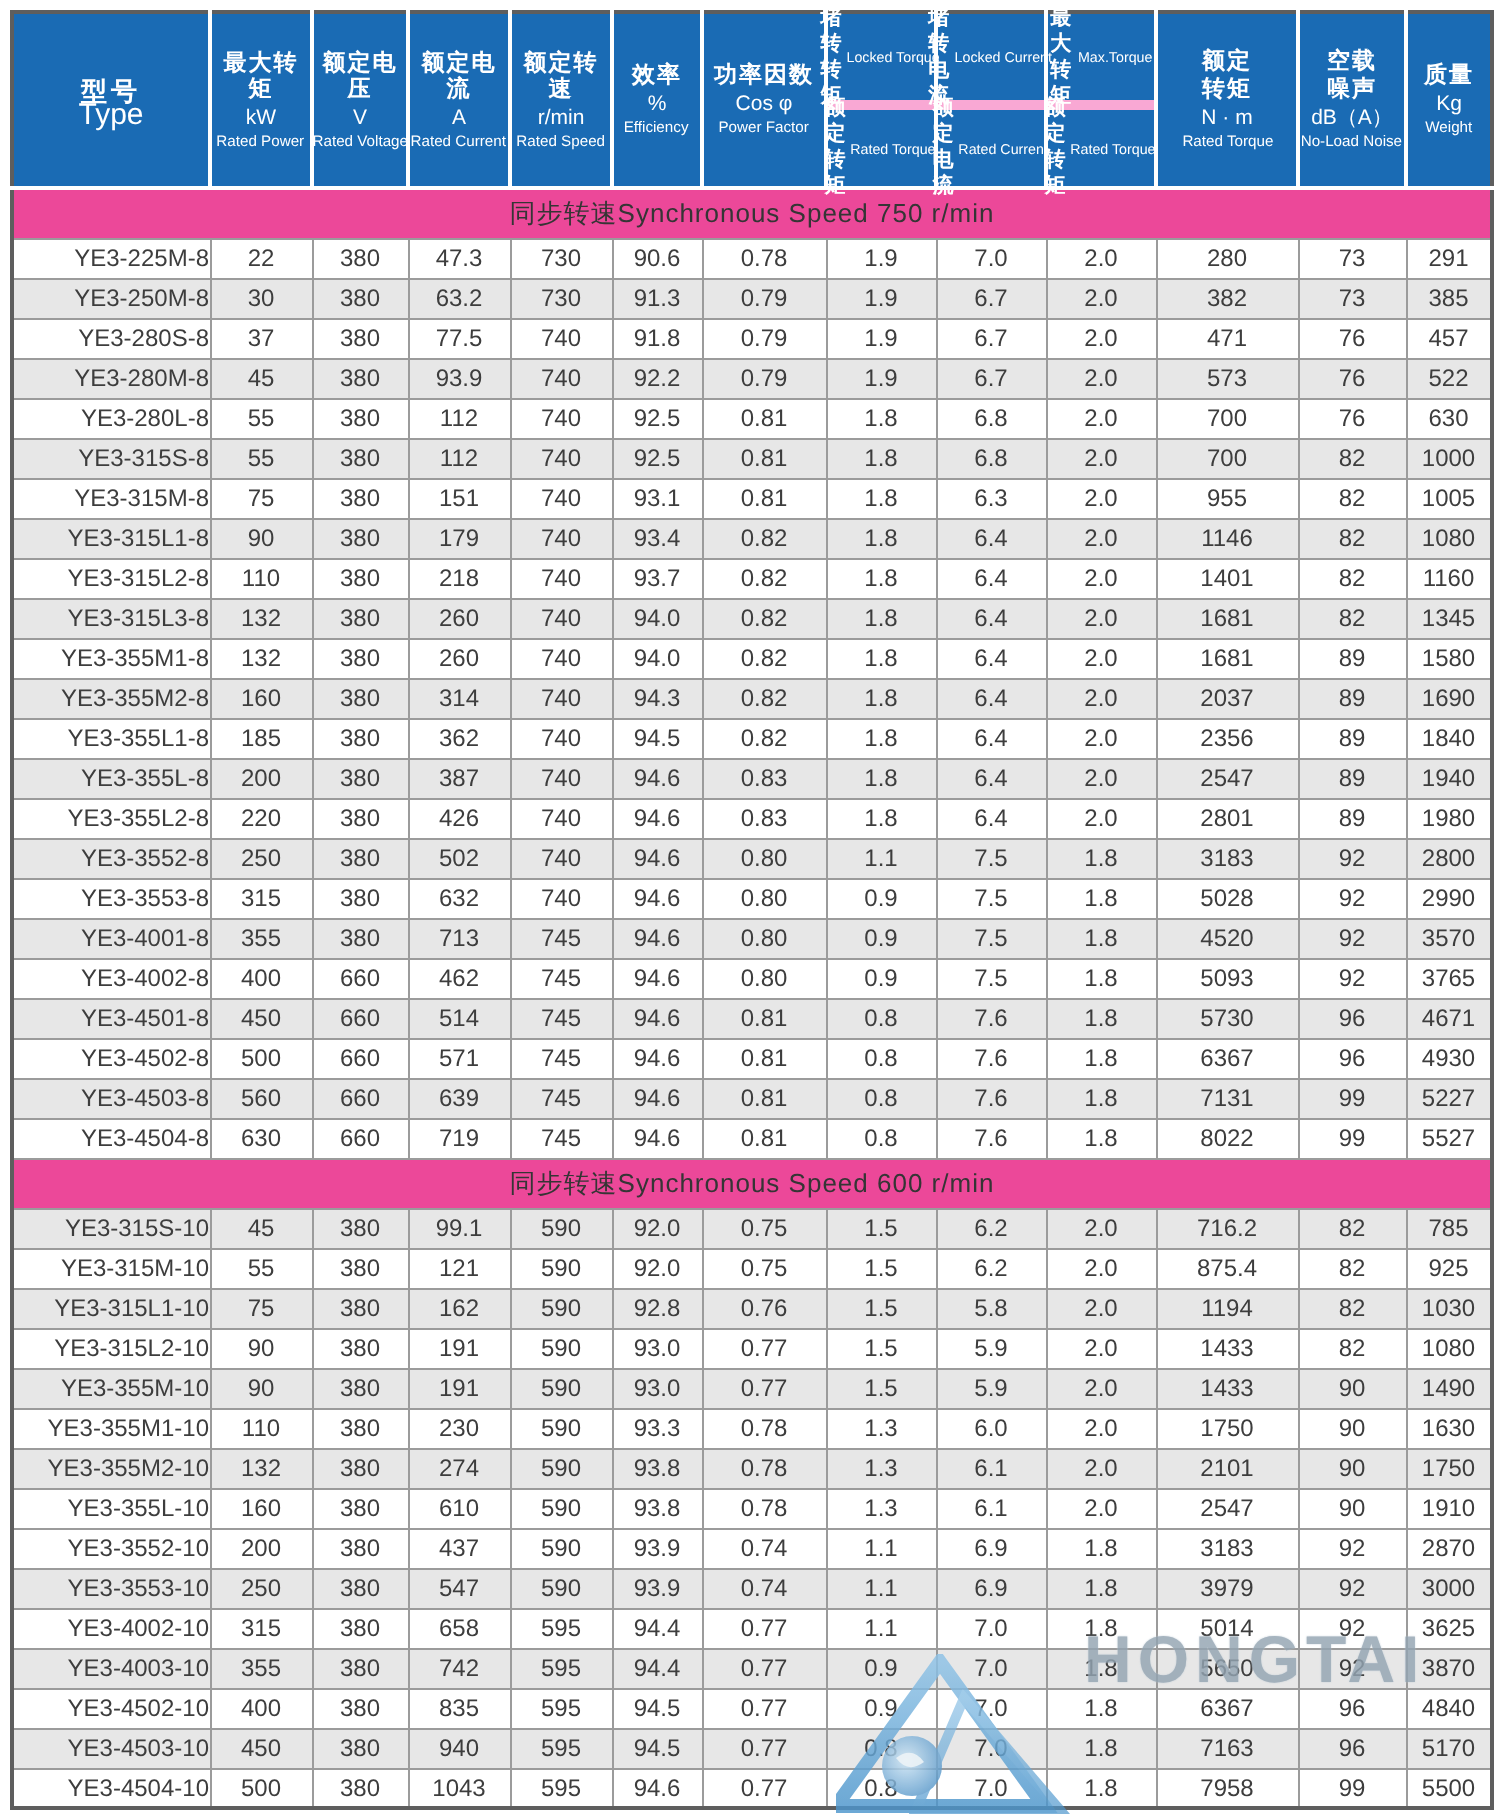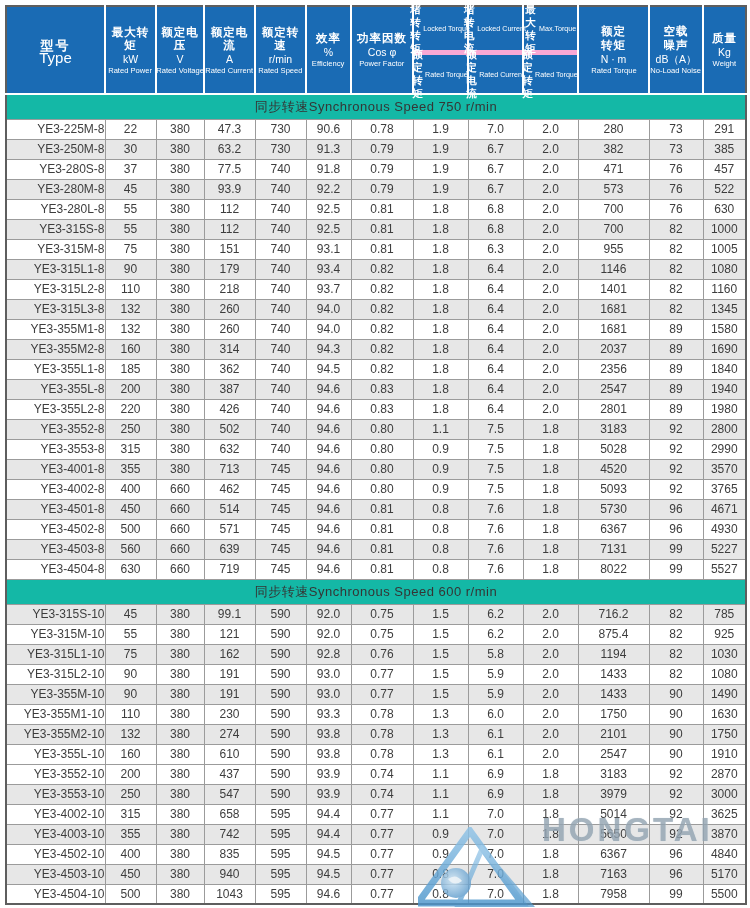--- a/index.html
+++ b/index.html
@@ -38,21 +38,21 @@
 
   
   tbody td {
     border:1px solid #9b9b9b; height:20px; padding:0;
     text-align:center; font-size:12px; color:#3d3d3d; background:#fff;
     white-space:nowrap; overflow:hidden;
   }
   tbody tr.alt td { background:#e7e7e7; }
   tbody td.type { text-align:right; padding-left:13px; }
   tr.section-row td {
-    height:25px; background:#14b8a6; font-size:13px; color:#353535;
+    height:25px; background:#ec4899; font-size:13px; color:#353535;
     letter-spacing:.5px;
   }
 
   
   .watermark {
     position:absolute; left:418px; top:826px; width:320px; height:82px;
     display:flex; align-items:center; gap:4px; opacity:.82; z-index:5;
     pointer-events:none;
   }
   .wm-logo { flex:0 0 auto; }

